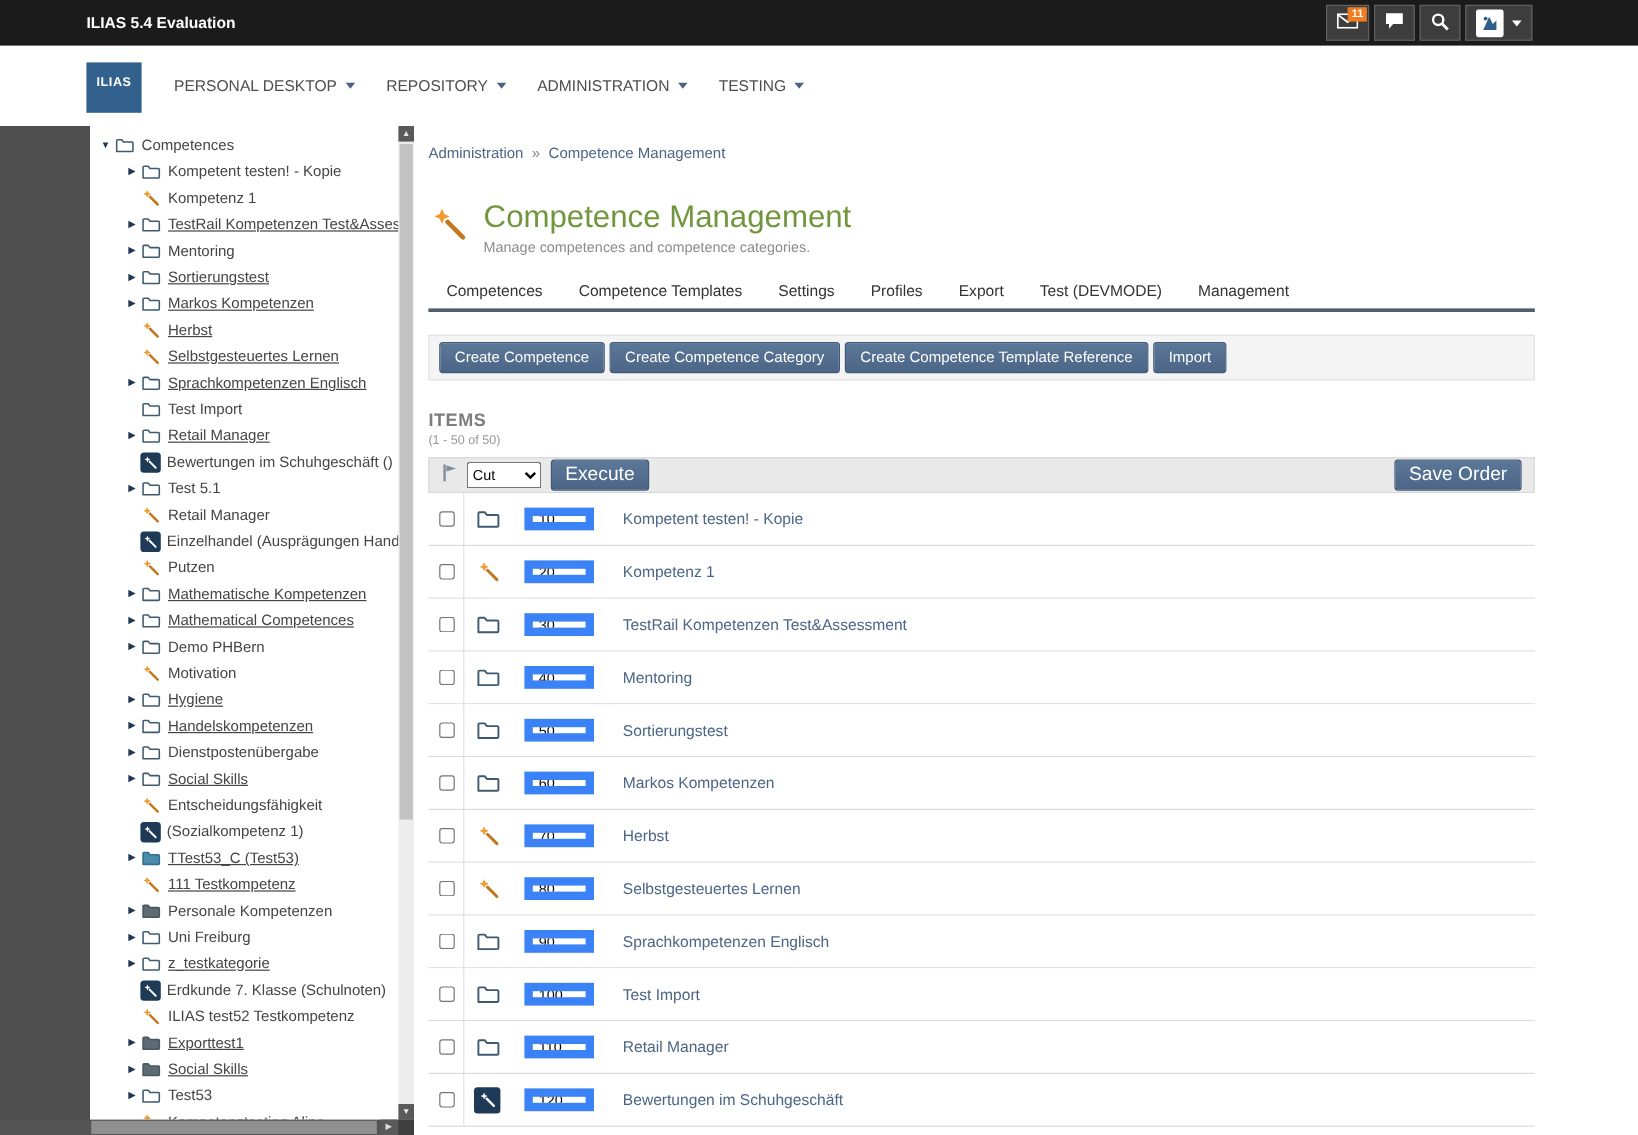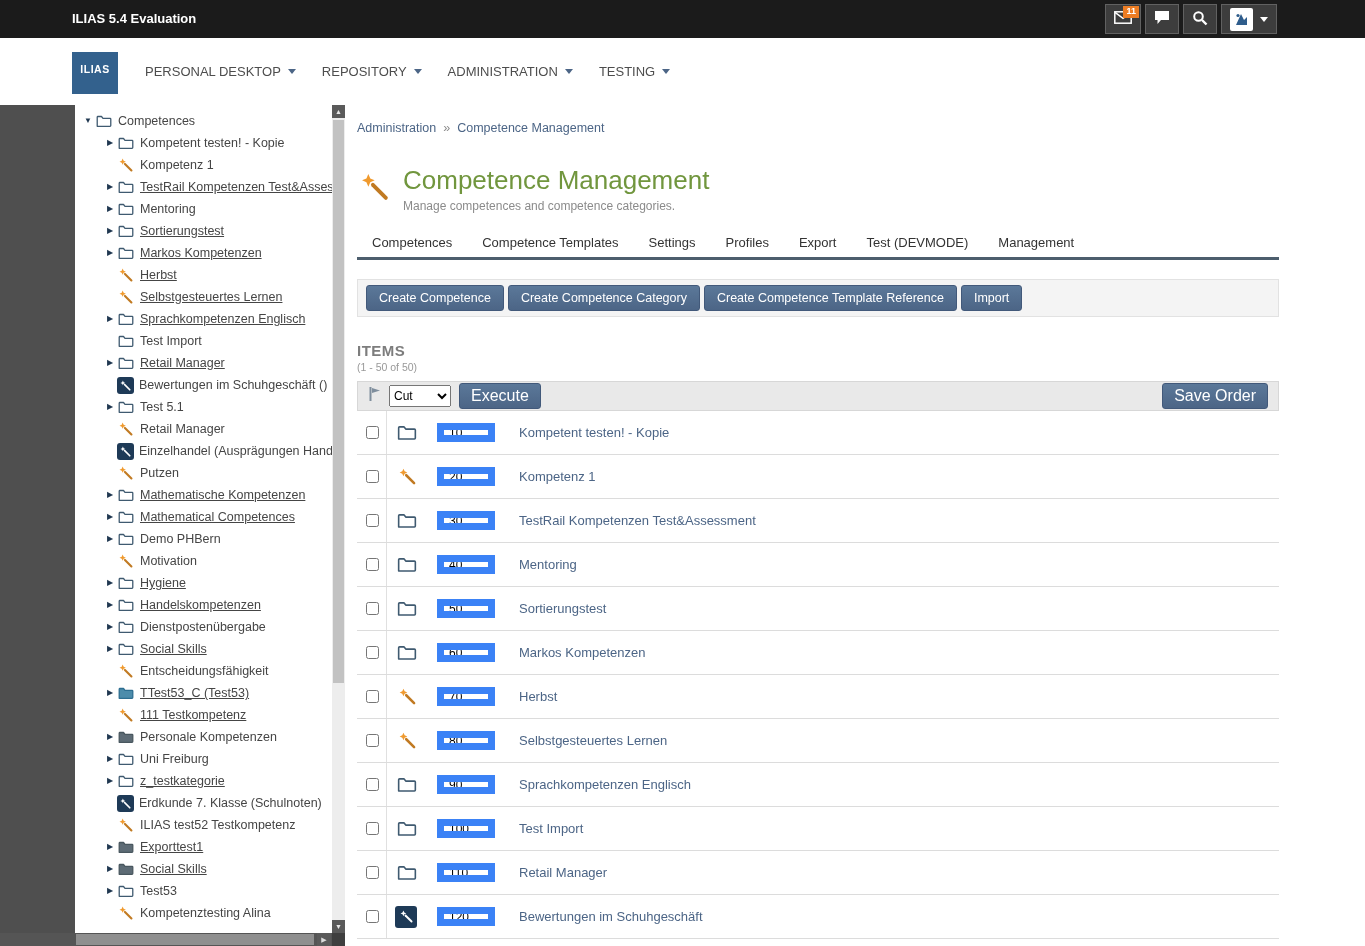--- a/index.html
+++ b/index.html
@@ -444,20 +444,31 @@
       <span class="icon-slot wand-icon">
 
         <svg class="svg-wand" width="14" height="14" viewBox="0 0 16 16">
           <path class="wand-stick" d="M6.8 6.8 L14.2 14.2" stroke="currentColor" stroke-width="2.4" stroke-linecap="round"></path>
           <path d="M4.2 0.6 L5.3 3.1 L7.8 4.2 L5.3 5.3 L4.2 7.8 L3.1 5.3 L0.6 4.2 L3.1 3.1 Z" fill="currentColor"></path>
         </svg>
       </span>
       <a class="tree-label plain">Entscheidungsfähigkeit</a>
     </div>
     <div class="tree-row child">
+      <span class="expander none"></span>
+      <span class="icon-slot wand-dark-icon">
+
+        <svg class="svg-wand" width="14" height="14" viewBox="0 0 16 16">
+          <path class="wand-stick" d="M6.8 6.8 L14.2 14.2" stroke="currentColor" stroke-width="2.4" stroke-linecap="round"></path>
+          <path d="M4.2 0.6 L5.3 3.1 L7.8 4.2 L5.3 5.3 L4.2 7.8 L3.1 5.3 L0.6 4.2 L3.1 3.1 Z" fill="currentColor"></path>
+        </svg>
+      </span>
+      <a class="tree-label plain">(Sozialkompetenz 1)</a>
+    </div>
+    <div class="tree-row child">
       <span class="expander closed"></span>
       <span class="icon-slot folder-selected-icon">
         <svg class="svg-folder" width="16" height="13" viewBox="0 0 17 14">
           <path d="M1.2 12.2 V2.4 Q1.2 1.6 2 1.6 H5.8 L7.4 3.6 H15 Q15.8 3.6 15.8 4.4 V11.4 Q15.8 12.2 15 12.2 Z" style="fill:var(--ffill,transparent)" stroke="currentColor" stroke-width="1.4" stroke-linejoin="round"></path>
         </svg>
 
       </span>
       <a class="tree-label underline">TTest53_C (Test53)</a>
     </div>
     <div class="tree-row child">

